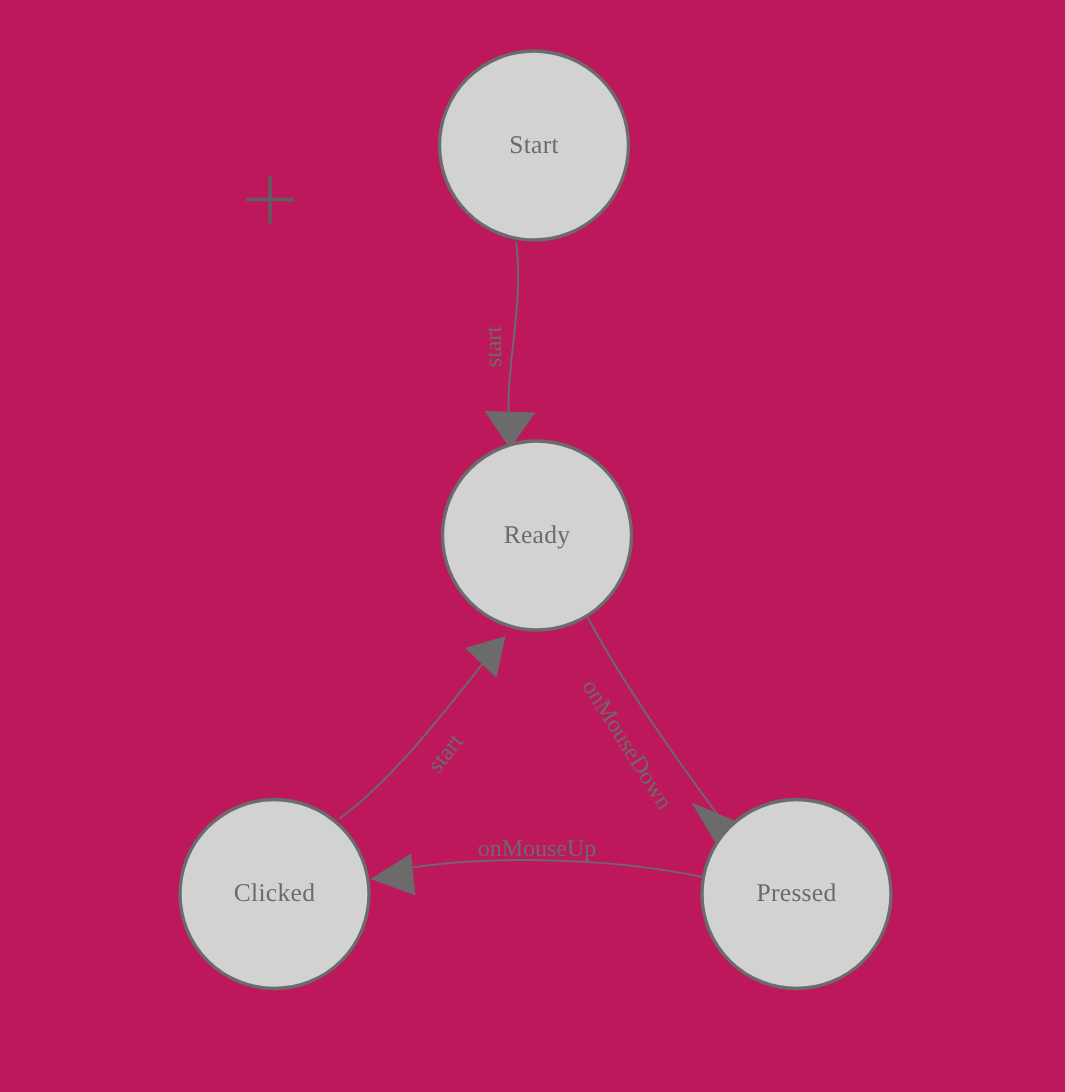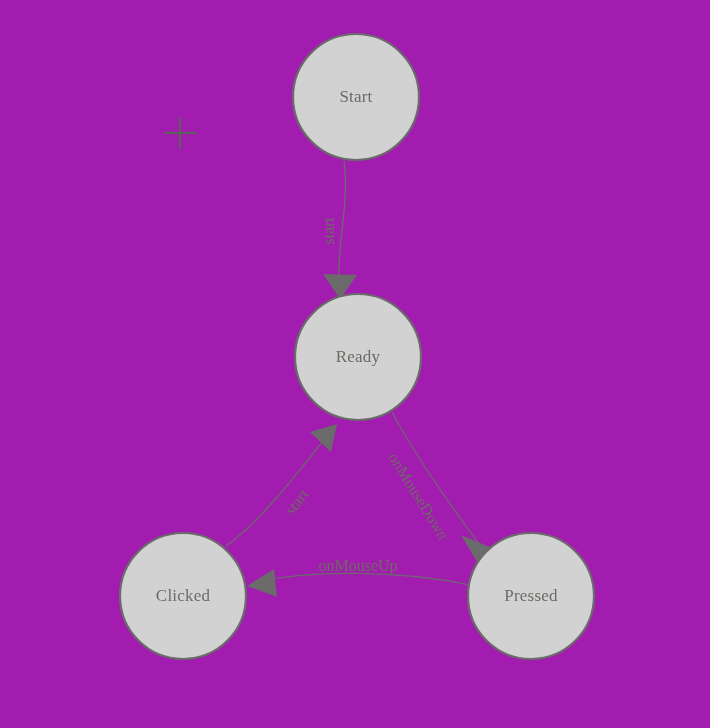--- a/index.html
+++ b/index.html
@@ -10,21 +10,21 @@
   body {
     width: 710px;
     height: 728px;
     overflow: hidden;
     font-family: "Liberation Serif", serif;
   }
   #canvas-root {
     position: relative;
     width: 710px;
     height: 728px;
-    background: #a21caf;
+    background: #be185d;
   }
   svg#diagram {
     position: absolute;
     top: 0;
     left: 0;
     width: 710px;
     height: 728px;
     display: block;
   }
   .node-circle {

